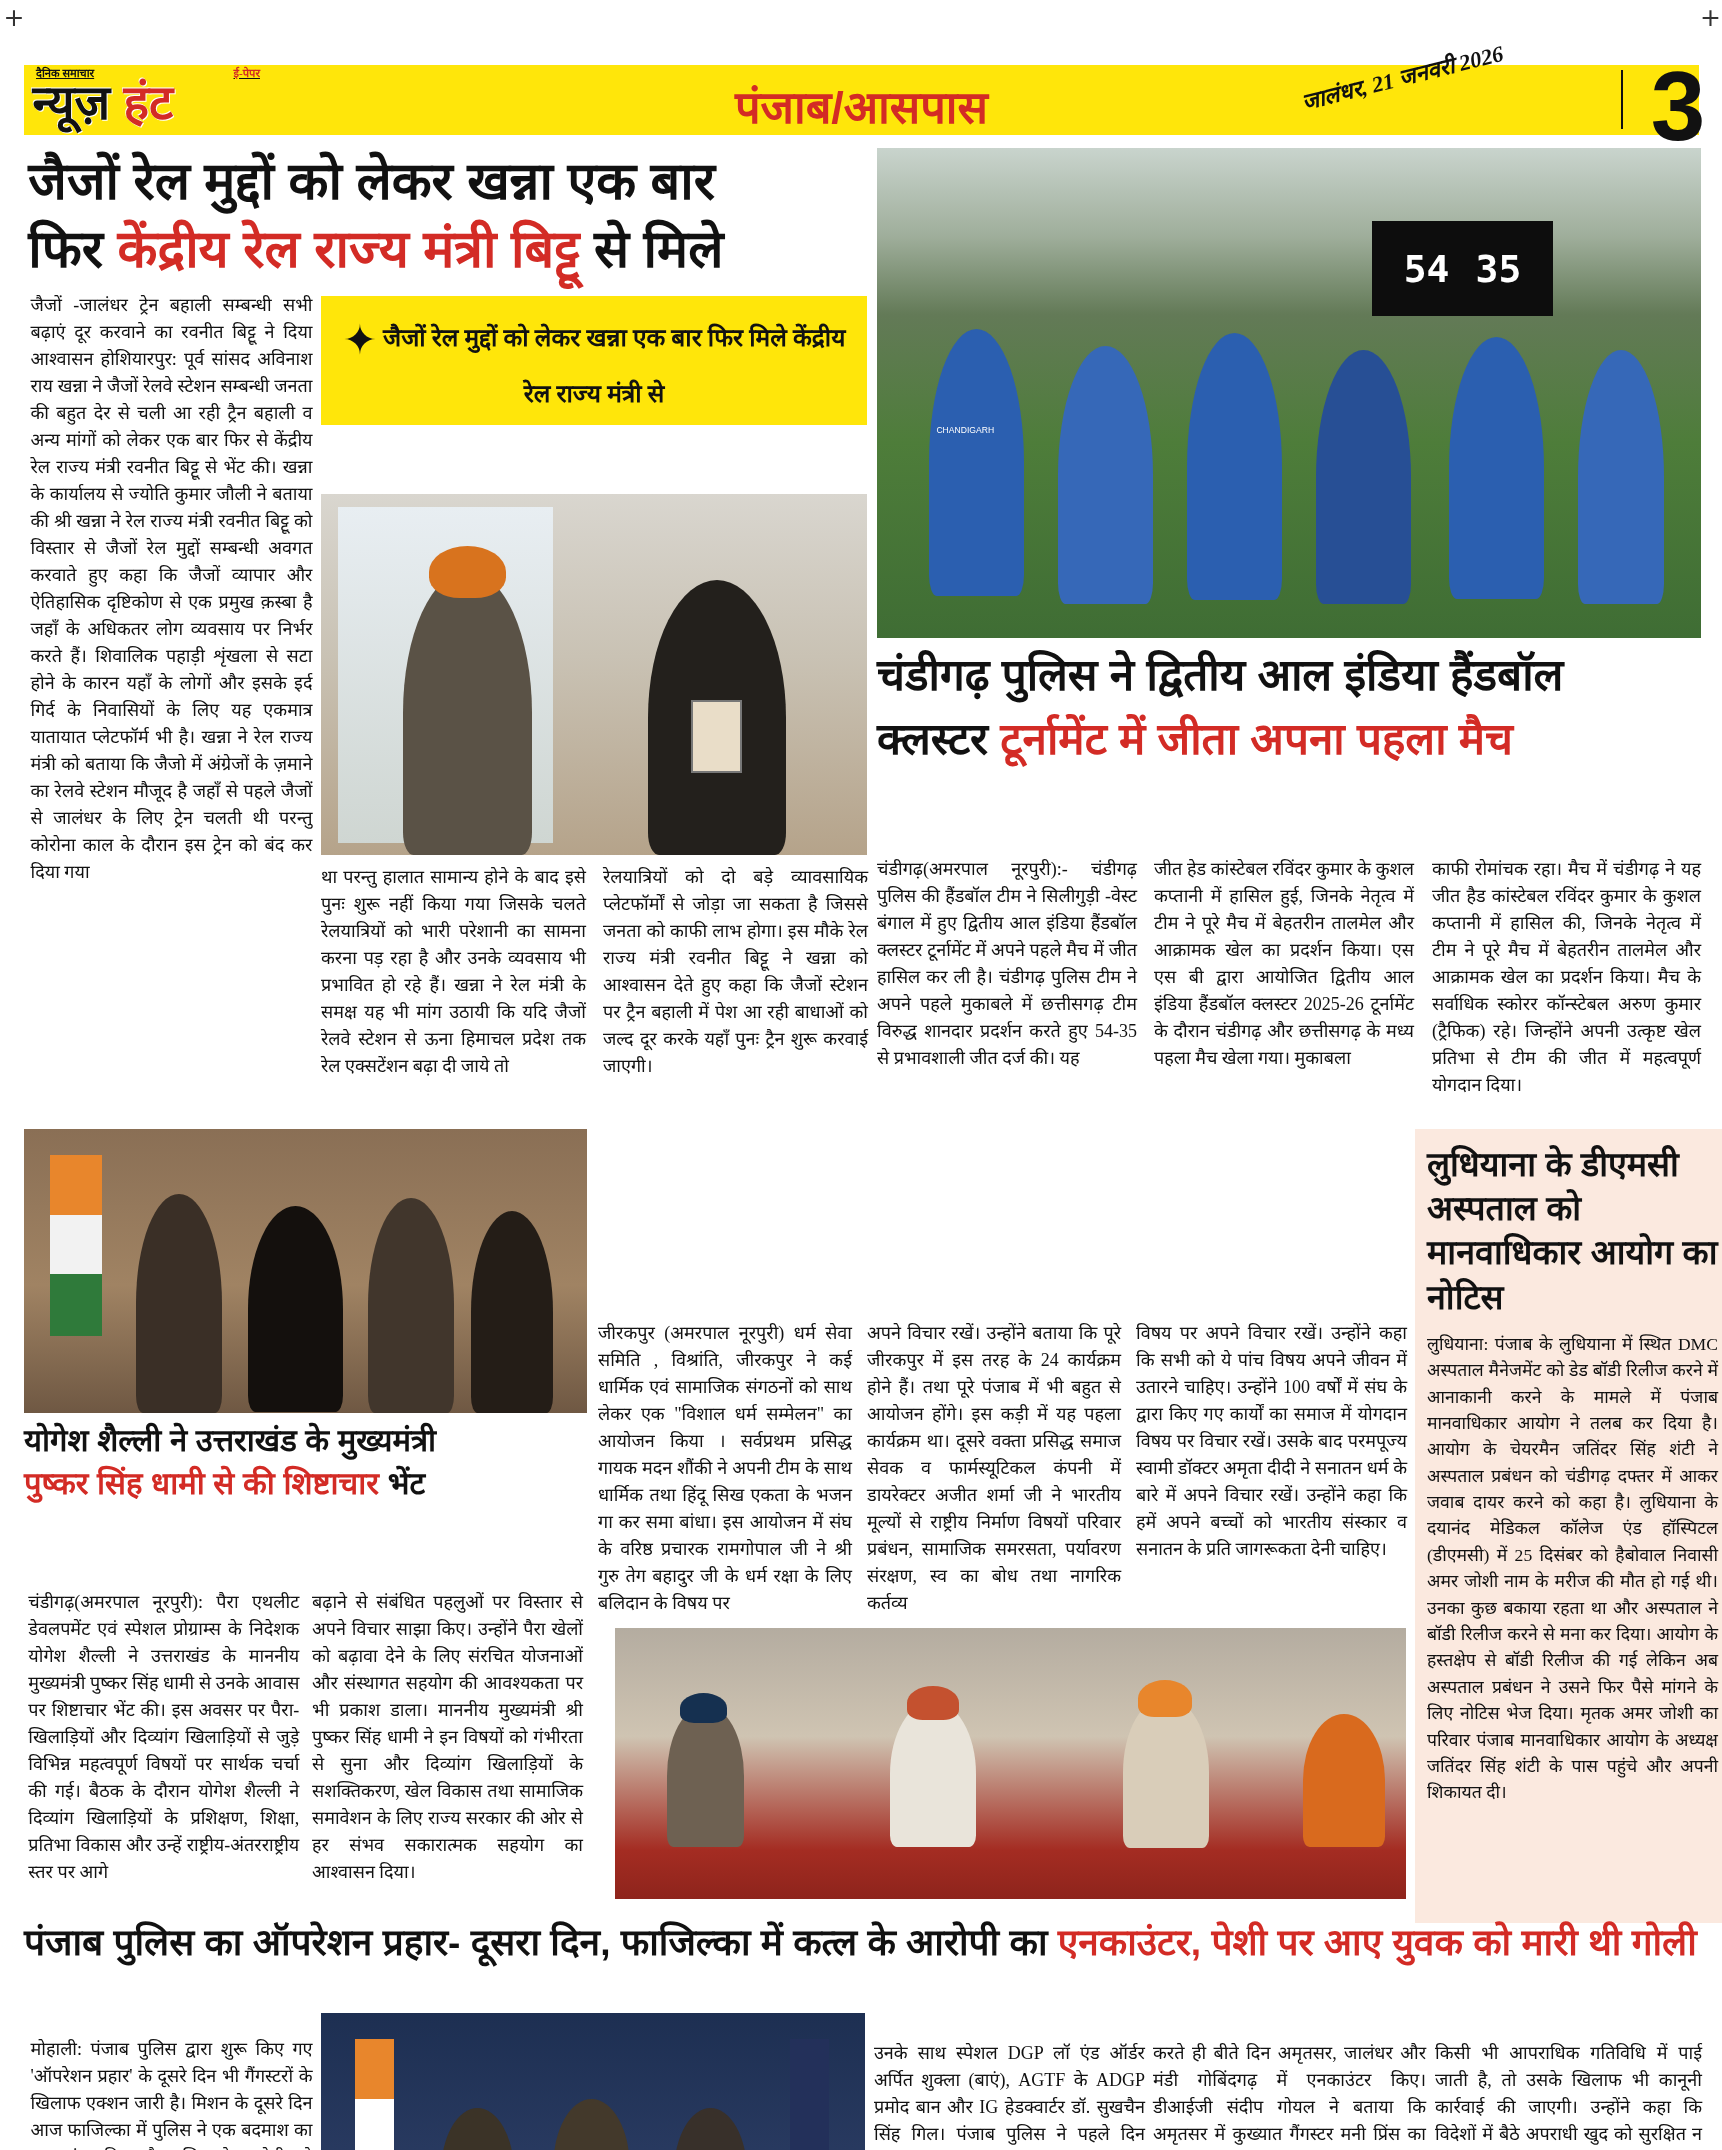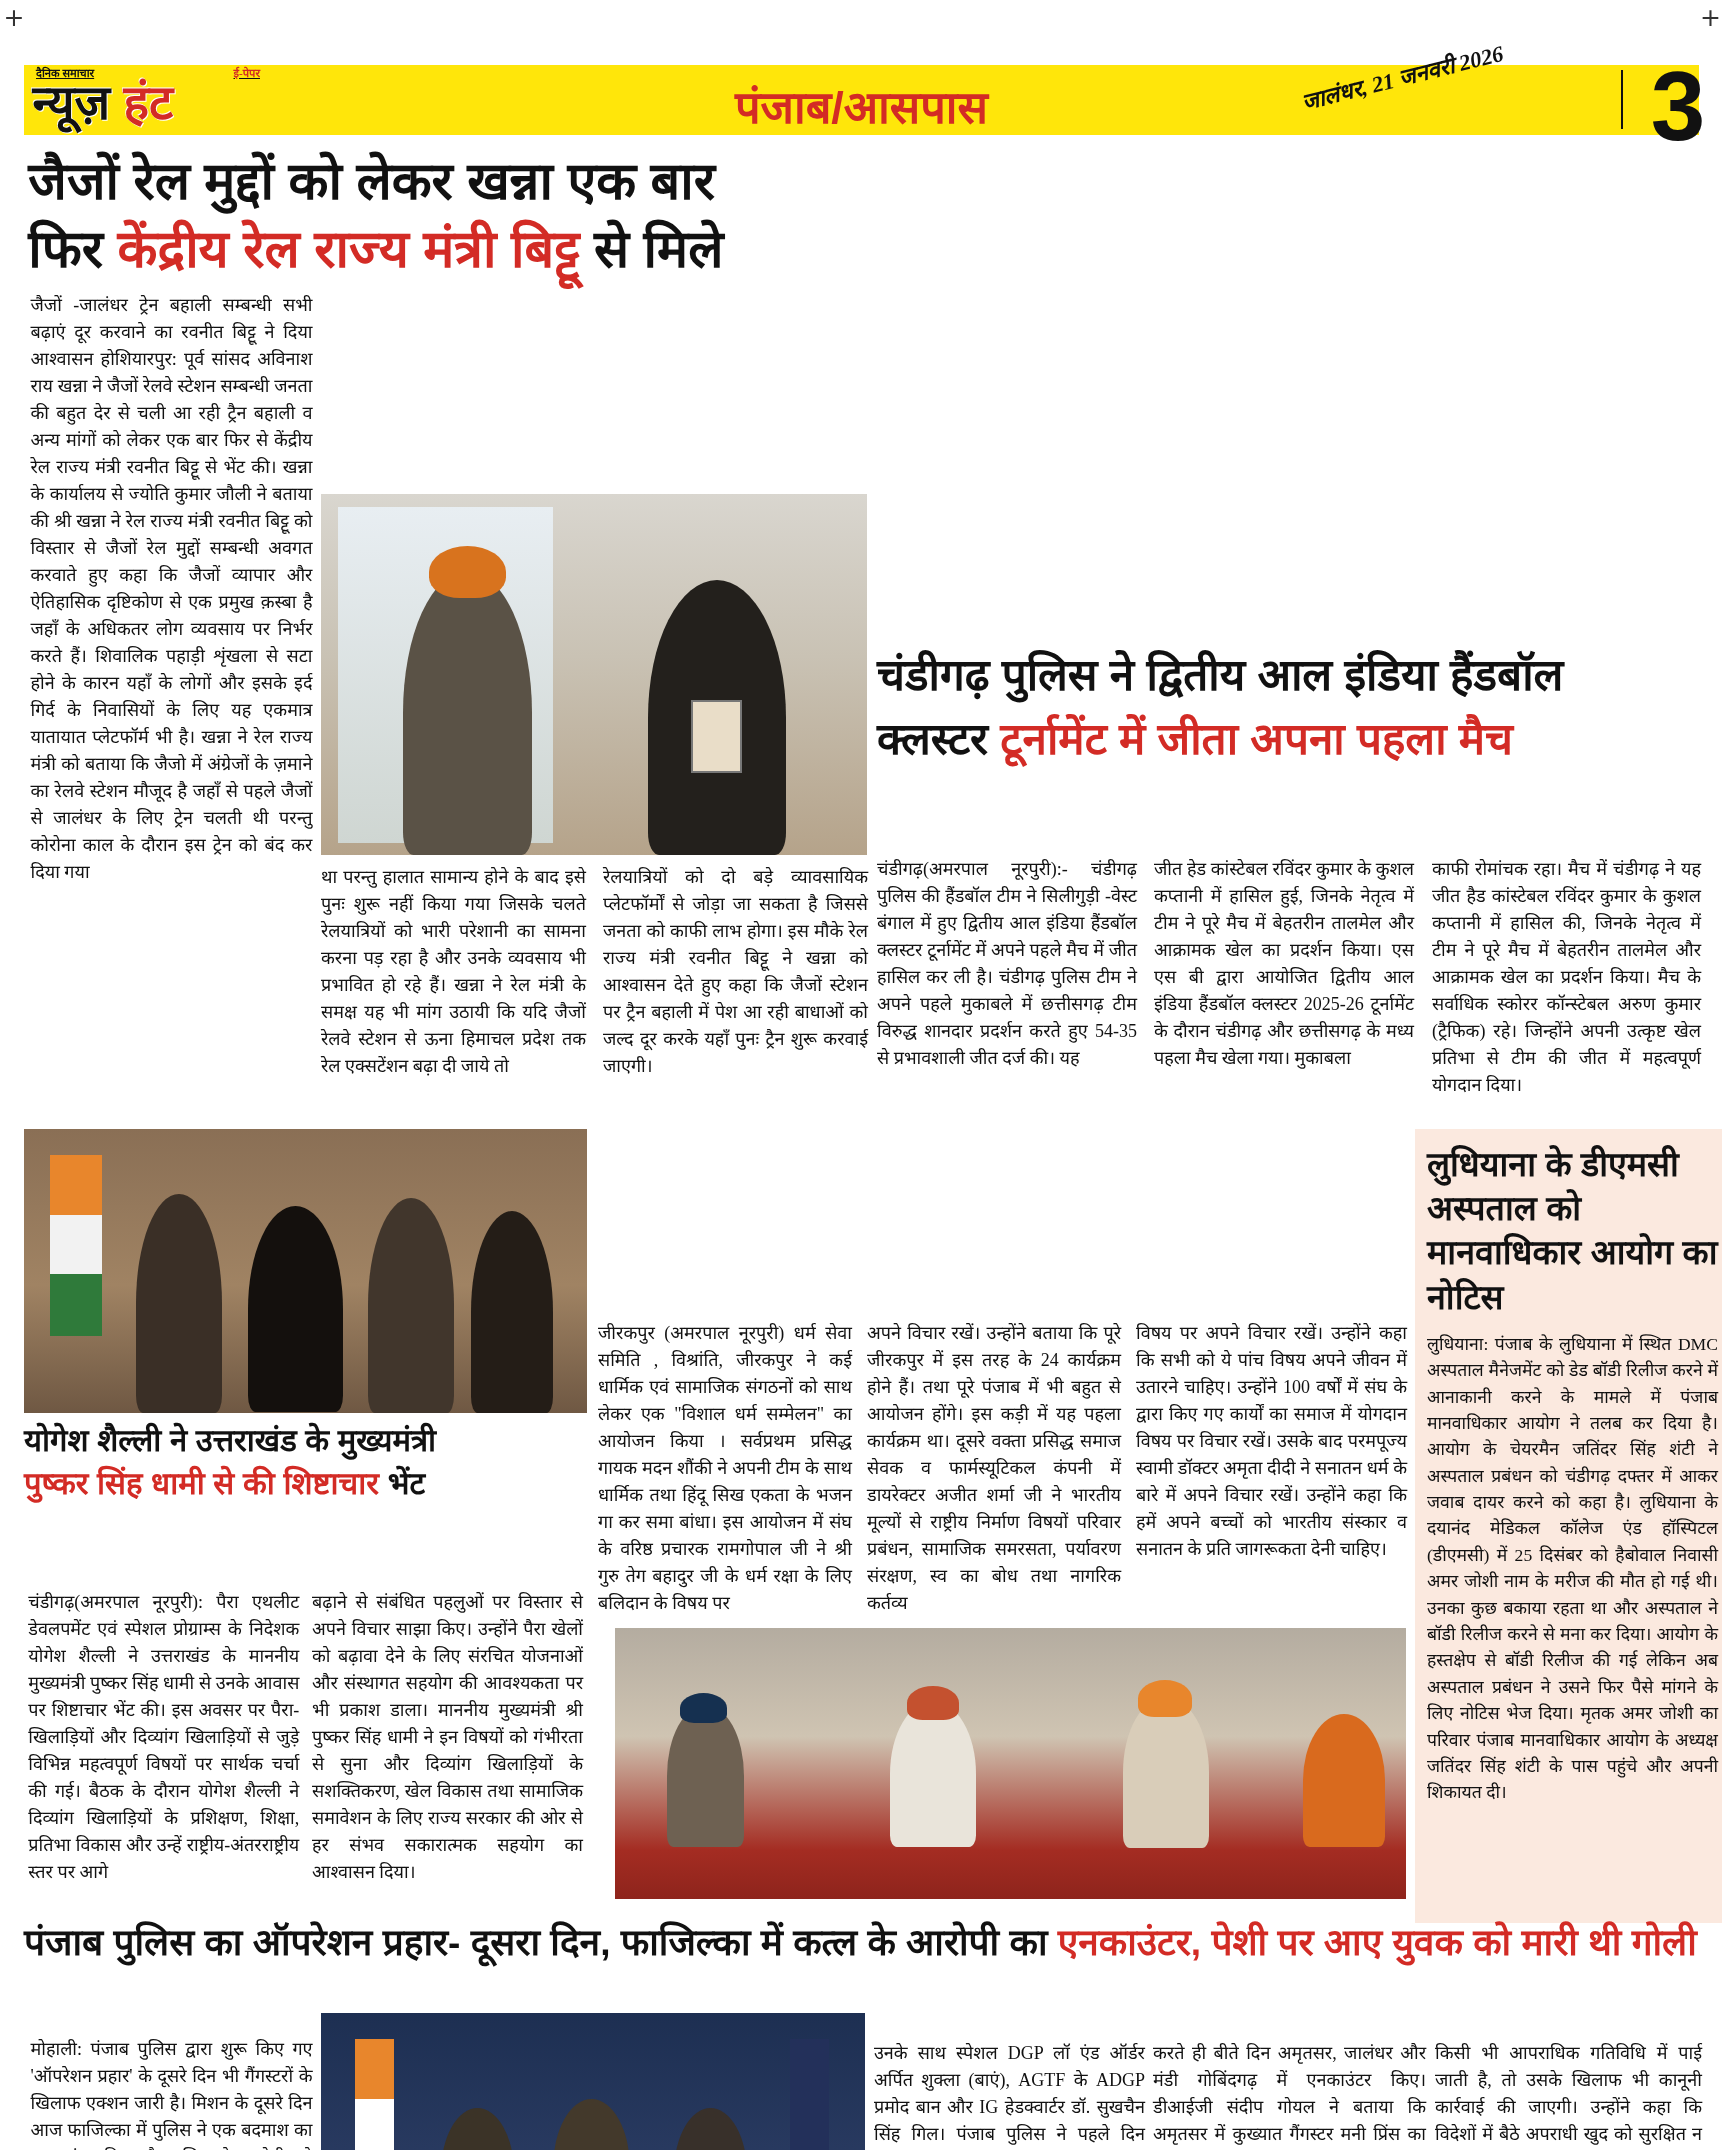--- a/index.html
+++ b/index.html
@@ -64,32 +64,48 @@
     <div class="abs mast-rule"></div>
     <div class="abs page-num">3</div>
   </header>
 
   <section class="abs" style="left:24px;top:148px;width:843px;height:976px;">
     <h1 class="abs hl" style="left:4.3px;top:0;width:839px;margin:0;font-size:52px;line-height:1.3;">
       <span>जैजों रेल मुद्दों को लेकर खन्ना एक बार</span><br>
       <span>फिर </span><span class="r">केंद्रीय रेल राज्य मंत्री बिट्टू</span><span> से मिले</span>
     </h1>
     <div class="abs body" style="left:6.5px;top:144px;width:282px;height:828px;">जैजों -जालंधर ट्रेन बहाली सम्बन्धी सभी बढ़ाएं दूर करवाने का रवनीत बिट्टू ने दिया आश्वासन होशियारपुर: पूर्व सांसद अविनाश राय खन्ना ने जैजों रेलवे स्टेशन सम्बन्धी जनता की बहुत देर से चली आ रही ट्रैन बहाली व अन्य मांगों को लेकर एक बार फिर से केंद्रीय रेल राज्य मंत्री रवनीत बिट्टू से भेंट की। खन्ना के कार्यालय से ज्योति कुमार जौली ने बताया की श्री खन्ना ने रेल राज्य मंत्री रवनीत बिट्टू को विस्तार से जैजों रेल मुद्दों सम्बन्धी अवगत करवाते हुए कहा कि जैजों व्यापार और ऐतिहासिक दृष्टिकोण से एक प्रमुख क़स्बा है जहाँ के अधिकतर लोग व्यवसाय पर निर्भर करते हैं। शिवालिक पहाड़ी शृंखला से सटा होने के कारन यहाँ के लोगों और इसके इर्द गिर्द के निवासियों के लिए यह एकमात्र यातायात प्लेटफॉर्म भी है। खन्ना ने रेल राज्य मंत्री को बताया कि जैजो में अंग्रेजों के ज़माने का रेलवे स्टेशन मौजूद है जहाँ से पहले जैजों से जालंधर के लिए ट्रेन चलती थी परन्तु कोरोना काल के दौरान इस ट्रेन को बंद कर दिया गया</div>
+    <div class="abs ybox" style="left:297px;top:148px;width:520px;">
+      <span class="star">✦</span><span>जैजों रेल मुद्दों को लेकर खन्ना एक बार फिर मिले केंद्रीय रेल राज्य मंत्री से</span>
+    </div>
     <div class="abs photo" style="left:297px;top:346px;width:546px;height:361px;background:linear-gradient(180deg,#d9d6cf 0%,#c9c2b4 45%,#b5a38a 100%);">
       <div class="abs" style="left:17px;top:13px;width:215px;height:336px;background:linear-gradient(180deg,#e8eef2,#cfd6d2);"></div>
       <div class="sil" style="left:82px;top:77px;width:129px;height:284px;background:#5a5246;"></div>
       <div class="abs" style="left:108px;top:52px;width:77px;height:52px;background:#d8731e;border-radius:50% 50% 40% 40%;"></div>
       <div class="sil" style="left:327px;top:86px;width:138px;height:275px;background:#23201c;"></div>
       <div class="abs" style="left:370px;top:206px;width:47px;height:69px;background:#e9ddc8;border:2.6px solid #777;"></div>
     </div>
     <div class="abs body" style="left:579px;top:716px;width:265px;height:256px;">रेलयात्रियों को दो बड़े व्यावसायिक प्लेटफॉर्मों से जोड़ा जा सकता है जिससे जनता को काफी लाभ होगा। इस मौके रेल राज्य मंत्री रवनीत बिट्टू ने खन्ना को आश्वासन देते हुए कहा कि जैजों स्टेशन पर ट्रैन बहाली में पेश आ रही बाधाओं को जल्द दूर करके यहाँ पुनः ट्रैन शुरू करवाई जाएगी।</div>
     <div class="abs body" style="left:297px;top:716px;width:265px;height:256px;">था परन्तु हालात सामान्य होने के बाद इसे पुनः शुरू नहीं किया गया जिसके चलते रेलयात्रियों को भारी परेशानी का सामना करना पड़ रहा है और उनके व्यवसाय भी प्रभावित हो रहे हैं। खन्ना ने रेल मंत्री के समक्ष यह भी मांग उठायी कि यदि जैजों रेलवे स्टेशन से ऊना हिमाचल प्रदेश तक रेल एक्सटेंशन बढ़ा दी जाये तो</div>
   </section>
 
   <section class="abs" style="left:877px;top:148px;width:824px;height:976px;">
+    <div class="abs photo" style="left:0;top:0;width:824px;height:490px;background:linear-gradient(180deg,#c9d4cd 0%,#9fae9b 18%,#637a57 34%,#4e7d3a 60%,#3f6d34 100%);">
+      <div class="abs scoreboard" style="left:495px;top:73px;width:181px;height:95px;">
+        <span>54</span>
+        <span>35</span>
+      </div>
+      <div class="sil" style="left:52px;top:181px;width:95px;height:267px;background:#2b5fb0;"></div>
+      <div class="sil" style="left:181px;top:198px;width:95px;height:258px;background:#3668b8;"></div>
+      <div class="sil" style="left:310px;top:185px;width:95px;height:267px;background:#2b5fb0;"></div>
+      <div class="sil" style="left:439px;top:202px;width:95px;height:254px;background:#274f95;"></div>
+      <div class="sil" style="left:572px;top:189px;width:95px;height:262px;background:#2b5fb0;"></div>
+      <div class="sil" style="left:701px;top:202px;width:86px;height:254px;background:#3668b8;"></div>
+      <div class="jersey-label" style="left:56px;top:275px;">CHANDIGARH</div>
+    </div>
     <h2 class="abs hl" style="left:0;top:495px;width:824px;margin:0;font-size:44px;line-height:1.45;">
       <span>चंडीगढ़ पुलिस ने द्वितीय आल इंडिया हैंडबॉल</span><br>
       <span>क्लस्टर </span><span class="r">टूर्नामेंट में जीता अपना पहला मैच</span>
     </h2>
     <div class="abs body" style="left:0;top:708px;width:260px;height:269px;">चंडीगढ़(अमरपाल नूरपुरी):- चंडीगढ़ पुलिस की हैंडबॉल टीम ने सिलीगुड़ी -वेस्ट बंगाल में हुए द्वितीय आल इंडिया हैंडबॉल क्लस्टर टूर्नामेंट में अपने पहले मैच में जीत हासिल कर ली है। चंडीगढ़ पुलिस टीम ने अपने पहले मुकाबले में छत्तीसगढ़ टीम विरुद्ध शानदार प्रदर्शन करते हुए 54-35 से प्रभावशाली जीत दर्ज की। यह</div>
     <div class="abs body" style="left:277px;top:708px;width:260px;height:269px;">जीत हेड कांस्टेबल रविंदर कुमार के कुशल कप्तानी में हासिल हुई, जिनके नेतृत्व में टीम ने पूरे मैच में बेहतरीन तालमेल और आक्रामक खेल का प्रदर्शन किया। एस एस बी द्वारा आयोजित द्वितीय आल इंडिया हैंडबॉल क्लस्टर 2025-26 टूर्नामेंट के दौरान चंडीगढ़ और छत्तीसगढ़ के मध्य पहला मैच खेला गया। मुकाबला</div>
     <div class="abs body" style="left:555px;top:708px;width:269px;height:269px;">काफी रोमांचक रहा। मैच में चंडीगढ़ ने यह जीत हैड कांस्टेबल रविंदर कुमार के कुशल कप्तानी में हासिल की, जिनके नेतृत्व में टीम ने पूरे मैच में बेहतरीन तालमेल और आक्रामक खेल का प्रदर्शन किया। मैच के सर्वाधिक स्कोरर कॉन्स्टेबल अरुण कुमार (ट्रैफिक) रहे। जिन्होंने अपनी उत्कृष्ट खेल प्रतिभा से टीम की जीत में महत्वपूर्ण योगदान दिया।</div>
   </section>
 
   <section class="abs" style="left:24px;top:1129px;width:563px;height:770px;">

